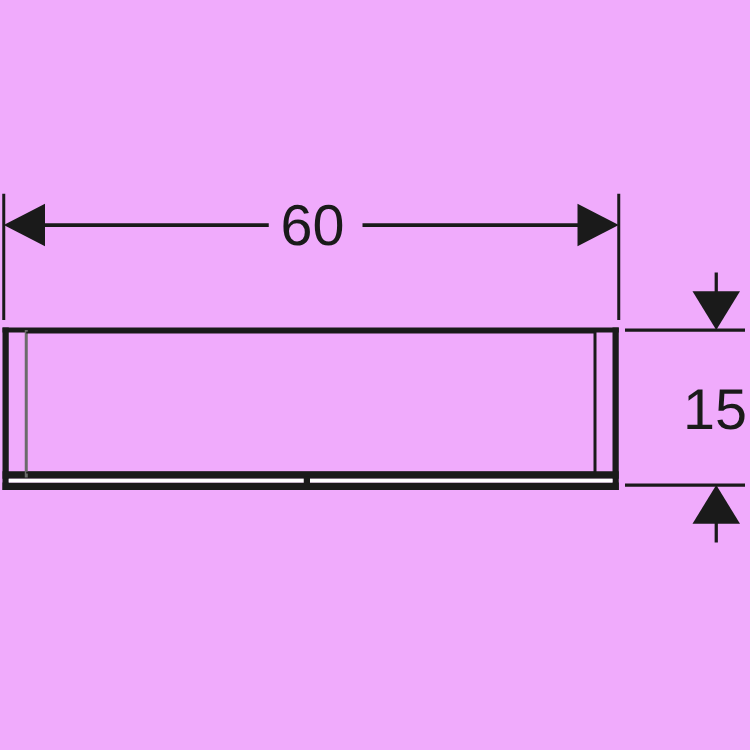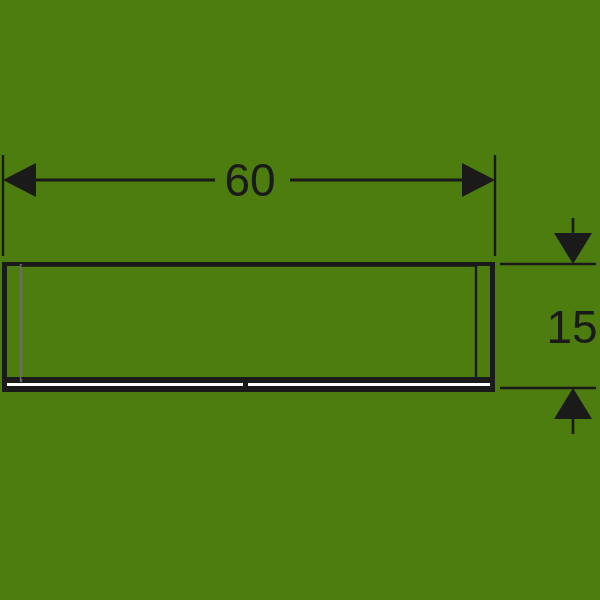--- a/index.html
+++ b/index.html
@@ -8,21 +8,21 @@
     padding: 0;
     background: #ffffff;
   }
   body {
     font-family: "Liberation Sans", sans-serif;
   }
   #drawing-canvas {
     position: relative;
     width: 600px;
     height: 600px;
-    background: #4d7c0f;
+    background: #f0abfc;
     overflow: hidden;
   }
   #drawing-svg {
     position: absolute;
     top: 0;
     left: 0;
     width: 600px;
     height: 600px;
     display: block;
   }

